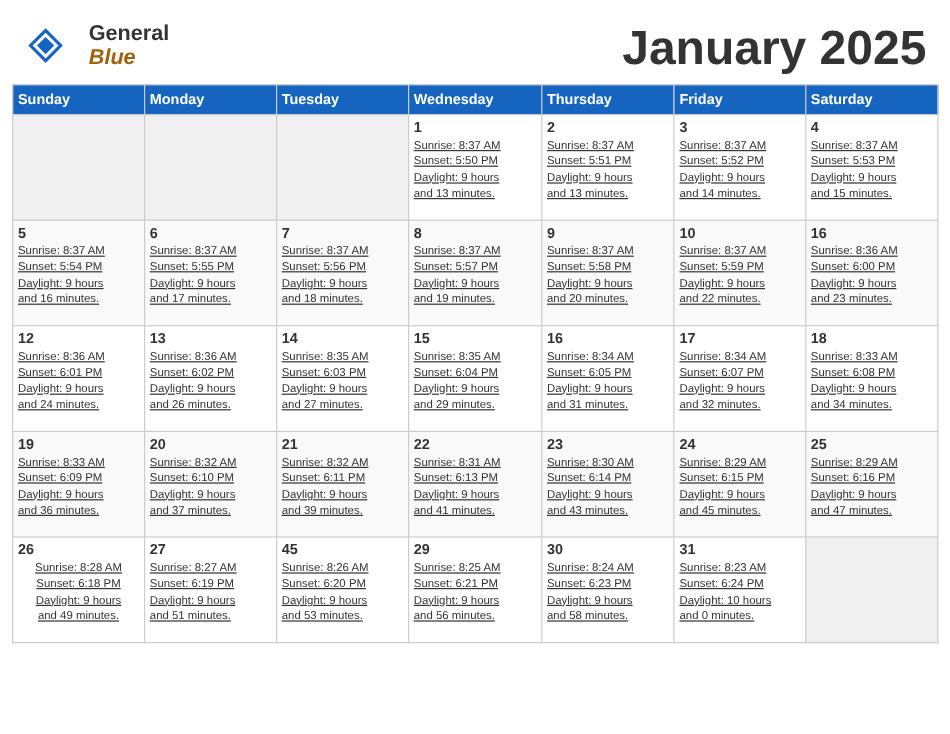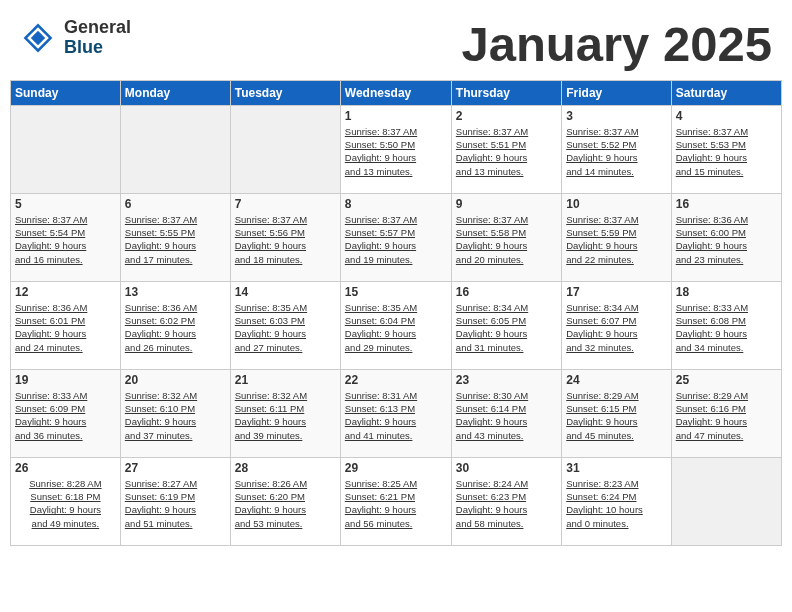--- a/index.html
+++ b/index.html
@@ -12,38 +12,38 @@
     }
     .header {
       display: flex;
       justify-content: space-between;
       align-items: flex-start;
       padding: 8px 10px 4px 10px;
     }
     .logo {
       display: flex;
       align-items: center;
-      gap: 8px;
+      gap: 18px;
     }
     .logo-text {
       font-size: 18px;
       font-weight: bold;
       line-height: 1.1;
     }
     .logo-general { color: #333; }
-    .logo-blue { color: #0c4a6e; }
+    .logo-blue { color: #a16207; font-style: italic; }
     .logo-icon {
       width: 36px;
       height: 36px;
     }
     .title-block {
       text-align: right;
     }
     .month-title {
-      font-size: 49px;
+      font-size: 40px;
       font-weight: bold;
       color: #333;
       line-height: 1.1;
     }
     .subtitle {
       font-size: 14px;
       color: #555;
     }
     .calendar {
       width: 100%;
@@ -318,21 +318,21 @@
 and 49 minutes.</div>
         </td>
         <td>
           <div class="day-number">27</div>
           <div class="day-info" style="white-space: pre-line;">Sunrise: 8:27 AM
 Sunset: 6:19 PM
 Daylight: 9 hours
 and 51 minutes.</div>
         </td>
         <td>
-          <div class="day-number">28</div>
+          <div class="day-number">45</div>
           <div class="day-info" style="white-space: pre-line;">Sunrise: 8:26 AM
 Sunset: 6:20 PM
 Daylight: 9 hours
 and 53 minutes.</div>
         </td>
         <td>
           <div class="day-number">29</div>
           <div class="day-info" style="white-space: pre-line;">Sunrise: 8:25 AM
 Sunset: 6:21 PM
 Daylight: 9 hours

